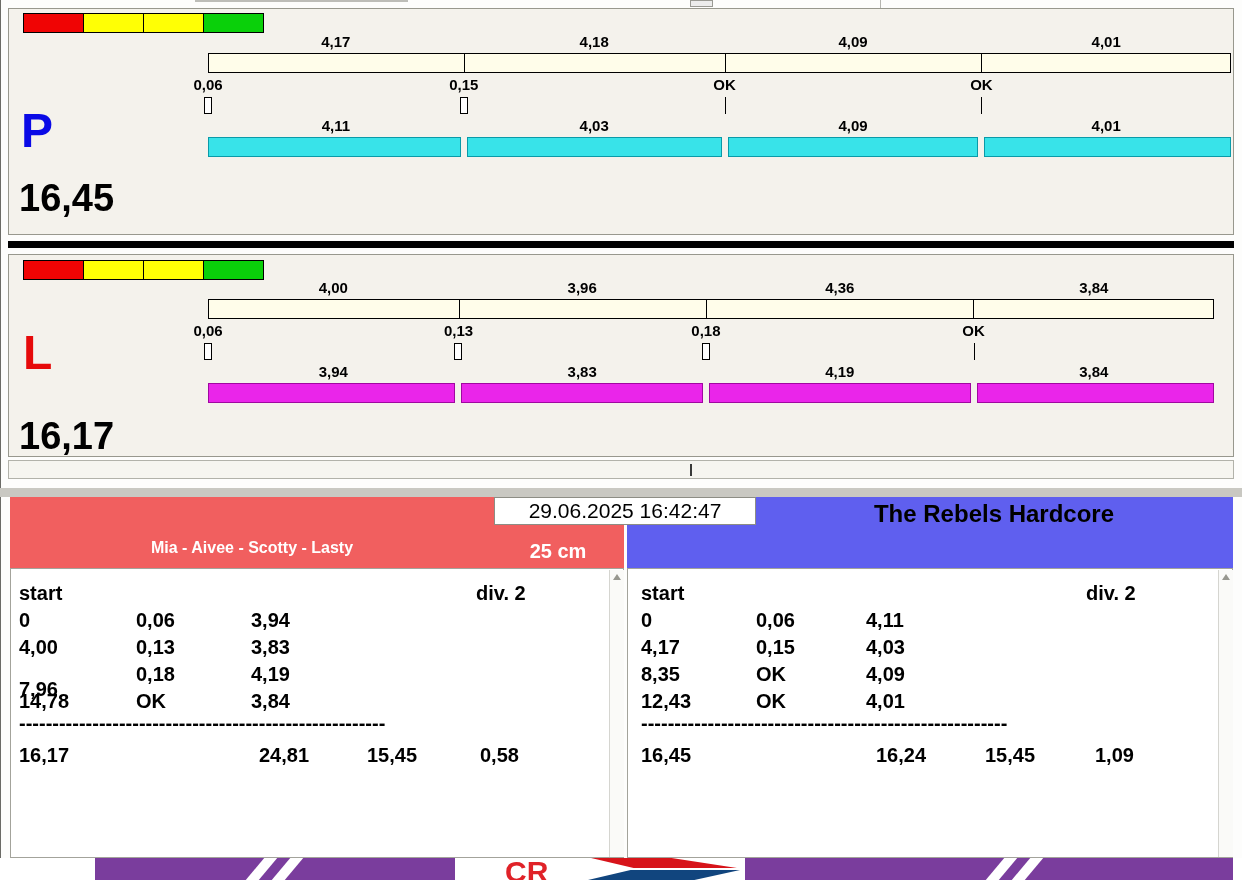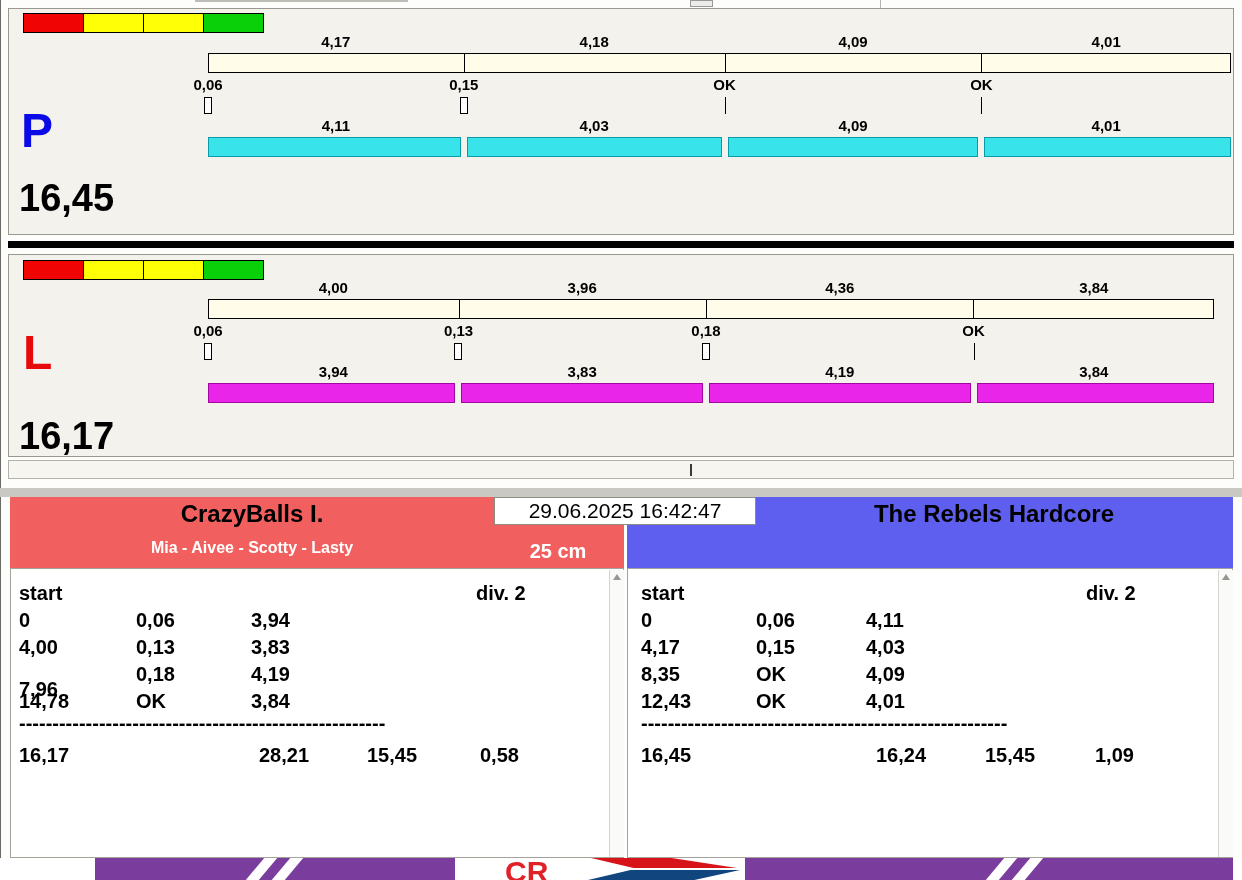--- a/index.html
+++ b/index.html
@@ -147,21 +147,20 @@
     <div class="lane-letter" style="left:14px;top:74px;">L</div>
     <div class="lane-total" style="left:10px;top:162px;">16,17</div>
   </section>
 
   <div class="sub-strip">
     <div class="cursor-tick"></div>
   </div>
   <div class="gray-band"></div>
 
   <header class="team-header left">
-    <div class="team-title" style="left:0;top:3px;width:484px;">CrazyBalls I.</div>
     <div class="team-members" style="left:0;top:42px;width:484px;">Mia - Aivee - Scotty - Lasty</div>
     <div class="team-height" style="left:488px;top:43px;width:120px;">25 cm</div>
   </header>
 
   <div class="clockbox">29.06.2025 16:42:47</div>
 
   <header class="team-header right">
     <div class="team-title" style="left:128px;top:3px;width:478px;">The Rebels Hardcore</div>
     <div class="team-height" style="left:15px;top:43px;width:130px;margin-top:44px;">27,5 cm</div>
   </header>
@@ -182,21 +181,21 @@
     <div class="cell" style="left:125px;top:93px;">0,18</div>
     <div class="cell" style="left:240px;top:93px;">4,19</div>
 
     <div class="cell" style="left:8px;top:120px;">14,78</div>
     <div class="cell" style="left:125px;top:120px;">OK</div>
     <div class="cell" style="left:240px;top:120px;">3,84</div>
 
     <div class="cell" style="left:8px;top:142px;">-------------------------------------------------------</div>
 
     <div class="cell" style="left:8px;top:174px;">16,17</div>
-    <div class="cell" style="left:248px;top:174px;">28,21</div>
+    <div class="cell" style="left:248px;top:174px;">24,81</div>
     <div class="cell" style="left:356px;top:174px;">15,45</div>
     <div class="cell" style="left:469px;top:174px;">0,58</div>
 
     <div class="scrollbar" style="left:598px;">
       <div class="scroll-arrow"></div>
     </div>
   </section>
 
   <section class="team-body right">
     <div class="cell" style="left:13px;top:12px;">start</div>

